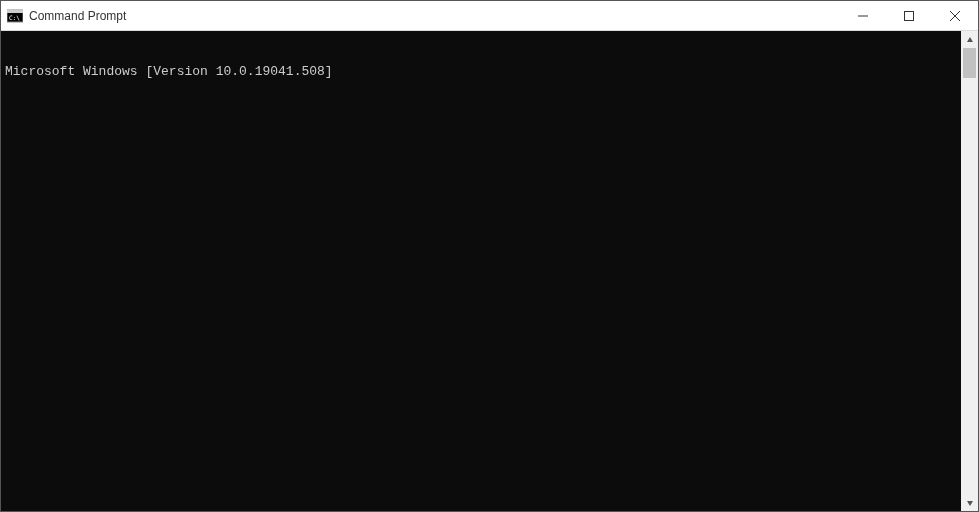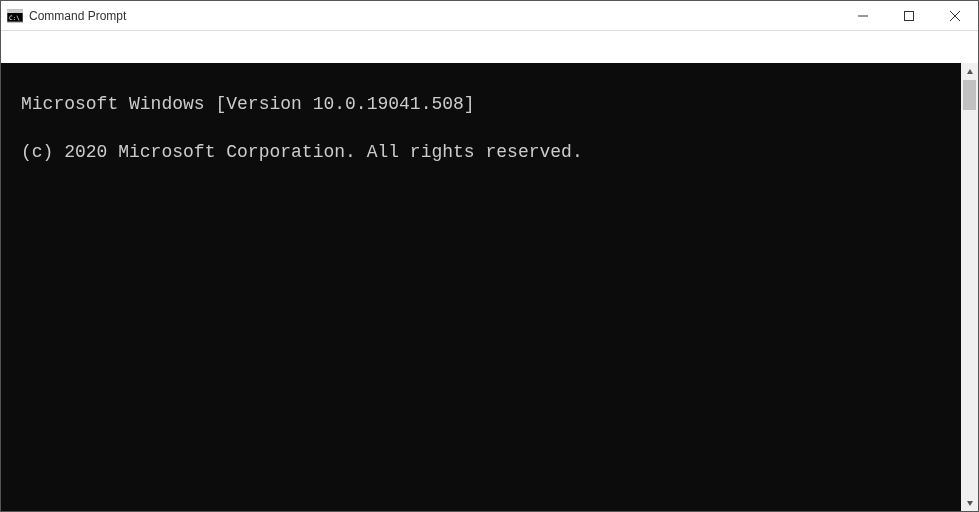--- a/index.html
+++ b/index.html
@@ -14,21 +14,20 @@
       overflow: hidden;
       background: #fff;
     }
     .window {
       width: 100%;
       height: 100%;
       border: 1px solid #555;
       display: flex;
       flex-direction: column;
       background: #fff;
-      gap: 32px;
     }
     .titlebar {
       height: 30px;
       background: #fff;
       display: flex;
       align-items: center;
       border-bottom: 1px solid #ddd;
     }
     .titlebar-icon {
       width: 16px;
@@ -74,23 +73,23 @@
       flex: 1;
       display: flex;
       background: #0c0c0c;
       overflow: hidden;
     }
     .console {
       flex: 1;
       background: #0c0c0c;
       color: #ccc;
       font-family: Consolas, 'Courier New', monospace;
-      font-size: 18px;
+      font-size: 13px;
       line-height: 16px;
-      padding: 1px 20px;
+      padding: 1px 4px;
       white-space: pre;
     }
     .console .line {
       min-height: 16px;
     }
     .scrollbar {
       width: 17px;
       background: #f0f0f0;
       display: flex;
       flex-direction: column;
@@ -150,21 +149,20 @@
         <svg viewBox="0 0 10 10">
             <line x1="0" y1="0" x2="10" y2="10"></line>
             <line x1="10" y1="0" x2="0" y2="10"></line>
           </svg>
       </div>
     </div>
   </div>
   <div class="console-area">
     <div class="console">
       <div class="line">Microsoft Windows [Version 10.0.19041.508]</div>
-      <div class="line">(c) 2020 Microsoft Corporation. All rights reserved.</div>
       <div class="line"></div>
     </div>
     <div class="scrollbar">
       <div class="scrollbar-arrow">
         <svg viewBox="0 0 8 8">
             <polygon points="4,1 7,6 1,6"></polygon>
           </svg>
       </div>
       <div class="scrollbar-track">
         <div class="scrollbar-thumb"></div>

